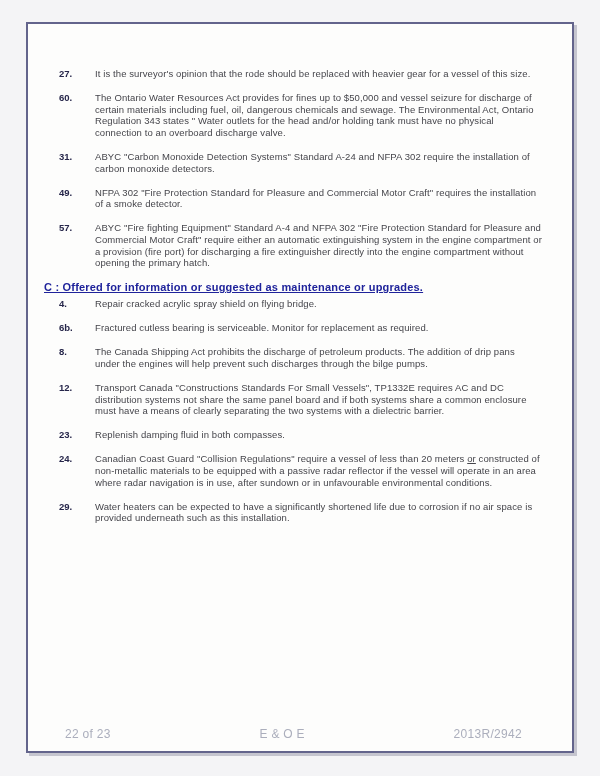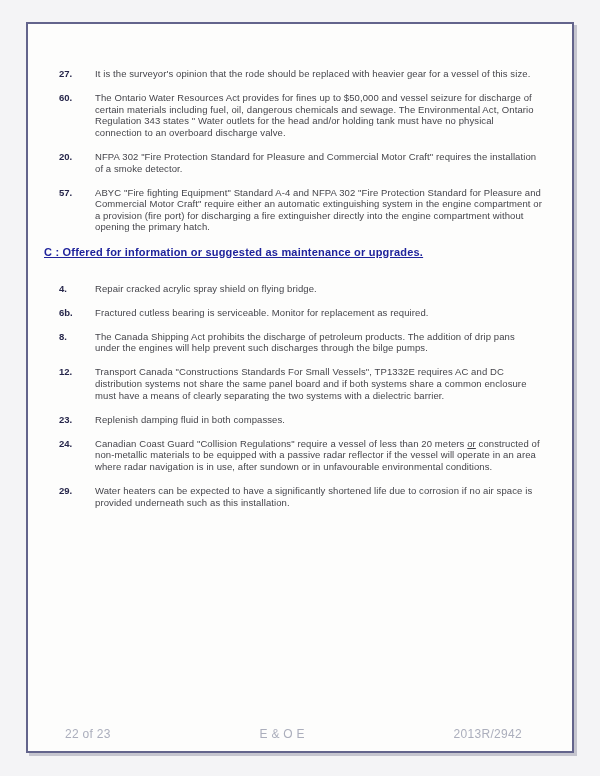--- a/index.html
+++ b/index.html
@@ -43,21 +43,21 @@
     flex: 1;
     font-size: 9.5px;
     line-height: 11.6px;
     color: #45454b;
     letter-spacing: 0.1px;
   }
   .finding .txt .u {
     text-decoration: underline;
   }
   .section-heading {
-    margin: 4px 0 25px 0;
+    margin: 4px 0 5px 0;
     font-size: 11px;
     font-weight: bold;
     text-decoration: underline;
     color: #1f239b;
     letter-spacing: 0.2px;
   }
   .footer {
     position: absolute;
     bottom: 10px;
     left: 0;
@@ -82,23 +82,27 @@
   <div class="finding">
     <span class="num">27.</span>
     <span class="txt"><span>It is the surveyor's opinion that the rode should be replaced with heavier gear for a vessel of this size.</span></span>
   </div>
 
   <div class="finding">
     <span class="num">60.</span>
     <span class="txt"><span>The Ontario Water Resources Act provides for fines up to $50,000 and vessel seizure for discharge of certain materials including fuel, oil, dangerous chemicals and sewage. The Environmental Act, Ontario Regulation 343 states " Water outlets for the head and/or holding tank must have no physical connection to an overboard discharge valve.</span></span>
   </div>
 
+  <div class="finding">
+    <span class="num">31.</span>
+    <span class="txt"><span>ABYC "Carbon Monoxide Detection Systems" Standard A-24 and NFPA 302 require the installation of carbon monoxide detectors.</span></span>
+  </div>
 
   <div class="finding">
-    <span class="num">20.</span>
+    <span class="num">49.</span>
     <span class="txt"><span>NFPA 302 "Fire Protection Standard for Pleasure and Commercial Motor Craft" requires the installation of a smoke detector.</span></span>
   </div>
 
   <div class="finding">
     <span class="num">57.</span>
     <span class="txt"><span>ABYC "Fire fighting Equipment" Standard A-4 and NFPA 302 "Fire Protection Standard for Pleasure and Commercial Motor Craft" require either an automatic extinguishing system in the engine compartment or a provision (fire port) for discharging a fire extinguisher directly into the engine compartment without opening the primary hatch.</span></span>
   </div>
 </div>
     </section>
 

